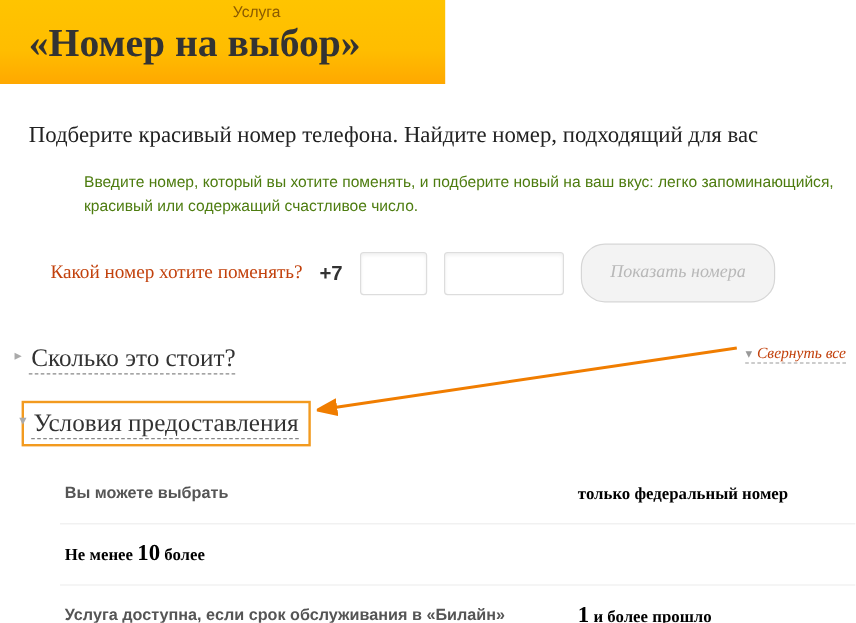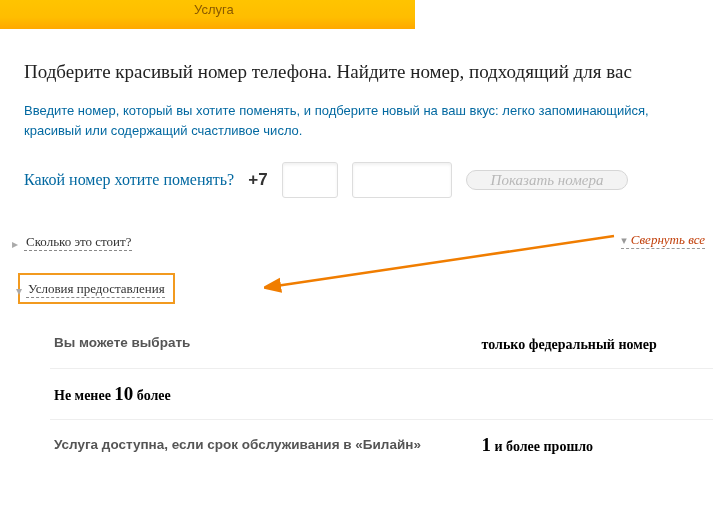--- a/index.html
+++ b/index.html
@@ -9,21 +9,21 @@
     height: 519px;
     font-family: Arial, Helvetica, sans-serif;
     background: #fff;
     color: #333;
     overflow: hidden;
   }
   .hero {
     position: relative;
     background: linear-gradient(to bottom, #ffc400 0%, #ffbd00 60%, #ffa800 100%);
     padding: 0 24px 12px 24px;
-    width: 415px;
+    width: 371px;
     box-sizing: border-box;
   }
   .hero .category {
     color: #8a5a00;
     font-size: 13px;
     padding-top: 2px;
     margin-left: 170px;
   }
   .hero h1 {
     margin: 0;
@@ -37,35 +37,37 @@
     padding: 22px 0 0 24px;
   }
   .lead {
     font-family: Georgia, "Times New Roman", serif;
     font-size: 19px;
     color: #222;
     margin: 10px 0 18px 0;
   }
   .hint {
     font-size: 13px;
-    color: #0369a1;
+    color: #4d7c0f;
     line-height: 1.5;
     margin-bottom: 22px;
     max-width: 640px;
+    margin-left: 46px;
   }
   .form-row {
     display: flex;
     align-items: center;
     gap: 14px;
     margin-bottom: 34px;
     font-family: Georgia, "Times New Roman", serif;
   }
   .form-row .lbl {
     font-size: 16px;
-    color: #0369a1;
+    color: #c2410c;
+    margin-left: 18px;
   }
   .prefix {
     font-size: 17px;
     color: #333;
     font-weight: bold;
     font-family: Arial, sans-serif;
   }
   .phone-input {
     width: 56px;
     height: 36px;
@@ -75,21 +77,21 @@
     font-size: 15px;
     padding: 0 8px;
     box-sizing: border-box;
   }
   .phone-input.wide { width: 100px; }
   .btn {
     border: 1px solid #d6d6d6;
     background: #f3f3f3;
     color: #b8b8b8;
     border-radius: 20px;
-    height: 20px;
+    height: 49px;
     padding: 0 24px;
     font-family: Georgia, "Times New Roman", serif;
     font-size: 15px;
     font-style: italic;
     cursor: pointer;
   }
   .acc-area { position: relative; }
   .collapse-all {
     position: absolute;
     right: 8px;
@@ -103,21 +105,21 @@
   }
   .collapse-all::before {
     content: "▾";
     font-style: normal;
     color: #999;
     margin-right: 4px;
     font-size: 11px;
   }
   .acc-head {
     font-family: Georgia, "Times New Roman", serif;
-    font-size: 13px;
+    font-size: 21px;
     color: #333;
     border-bottom: 1px dashed #888;
     display: inline-block;
     cursor: pointer;
     position: relative;
     padding-left: 2px;
   }
   .acc-head::before {
     content: "▸";
     color: #aaa;
@@ -176,20 +178,21 @@
   .cond-row .v .big {
     font-size: 19px;
   }
 </style>
 </head>
 <body>
 
 <div class="hero">
 
   <div class="category">Услуга</div>
+  <h1>«Номер на выбор»</h1>
 </div>
 
 <div class="content">
 
   <div class="lead">Подберите красивый номер телефона. Найдите номер, подходящий для вас</div>
   <div class="hint">Введите номер, который вы хотите поменять, и подберите новый на ваш вкус: легко запоминающийся, красивый или содержащий счастливое число.</div>
 
   <div class="form-row">
     <span class="lbl">Какой номер хотите поменять?</span>
     <span class="prefix">+7</span>

